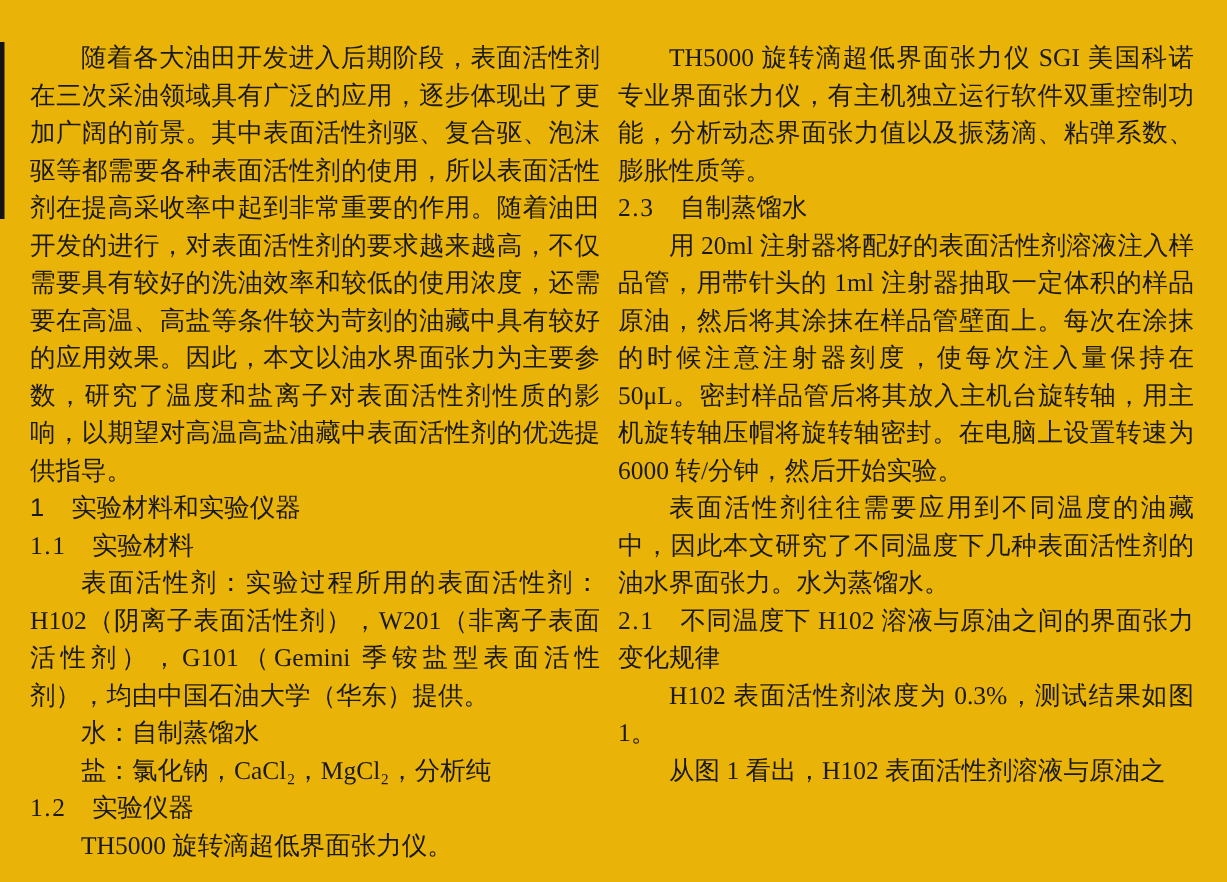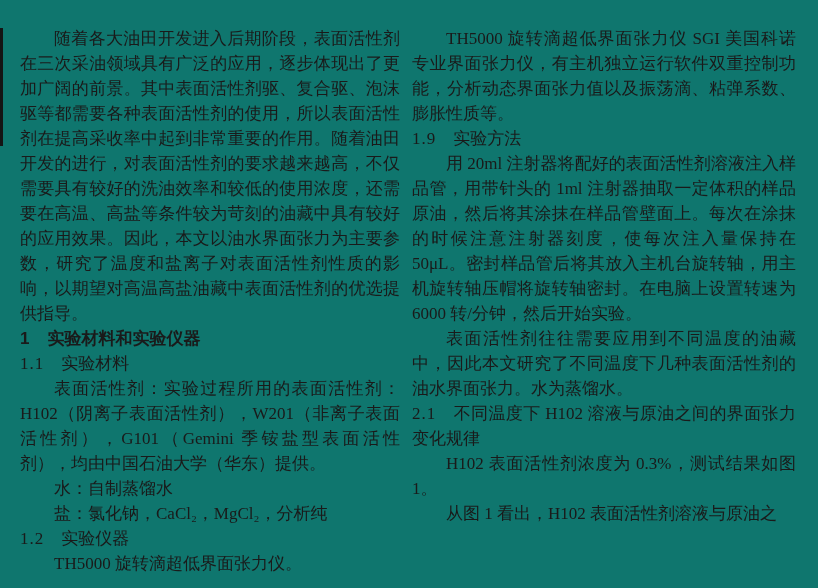--- a/index.html
+++ b/index.html
@@ -4,36 +4,36 @@
 <style>
   html,body{margin:0;padding:0}
   body{
     width:818px;height:588px;
     background:#ffffff;
     font-family:"Liberation Serif","DejaVu Serif",serif;
     color:#1a1a1a;
     position:relative;
     overflow:hidden;
   }
-  .page{position:absolute;inset:0;background:#0f766e}
+  .page{position:absolute;inset:0;background:#eab308}
   .scan-artifact{
     position:absolute;left:0;top:28px;width:3px;height:118px;
     background:#141414;
   }
   .column{
     position:absolute;top:26px;
     font-size:17px;line-height:25px;
     text-align:justify;
     text-justify:inter-ideograph;
   }
   .col-left{left:20px;width:380px}
   .col-right{left:412px;width:384px}
   .para{margin:0;text-indent:2em}
   .h1{
-    margin:0;font-weight:bold;
+    margin:0;font-weight:normal;
     font-family:"Liberation Sans","DejaVu Sans",sans-serif;
     text-indent:0;
   }
   .h2{margin:0;font-weight:normal;text-indent:0}
   .heading-num{margin-right:1em;letter-spacing:1px}
 </style>
 </head>
 <body>
 
 <div class="page">
@@ -43,20 +43,20 @@
       <div class="h1"><span class="heading-num">1</span><span>实验材料和实验仪器</span></div>
       <div class="h2"><span class="heading-num">1.1</span><span>实验材料</span></div>
       <div class="para">表面活性剂：实验过程所用的表面活性剂：H102（阴离子表面活性剂），W201（非离子表面活性剂），G101（Gemini 季铵盐型表面活性剂），均由中国石油大学（华东）提供。</div>
       <div class="para">水：自制蒸馏水</div>
       <div class="para">盐：氯化钠，CaCl₂，MgCl₂，分析纯</div>
       <div class="h2"><span class="heading-num">1.2</span><span>实验仪器</span></div>
       <div class="para">TH5000 旋转滴超低界面张力仪。</div>
     </div>
   <div class="column col-right">
       <div class="para">TH5000 旋转滴超低界面张力仪 SGI 美国科诺专业界面张力仪，有主机独立运行软件双重控制功能，分析动态界面张力值以及振荡滴、粘弹系数、膨胀性质等。</div>
-      <div class="h2"><span class="heading-num">1.9</span><span>实验方法</span></div>
+      <div class="h2"><span class="heading-num">2.3</span><span>自制蒸馏水</span></div>
       <div class="para">用 20ml 注射器将配好的表面活性剂溶液注入样品管，用带针头的 1ml 注射器抽取一定体积的样品原油，然后将其涂抹在样品管壁面上。每次在涂抹的时候注意注射器刻度，使每次注入量保持在 50μL。密封样品管后将其放入主机台旋转轴，用主机旋转轴压帽将旋转轴密封。在电脑上设置转速为 6000 转/分钟，然后开始实验。</div>
       <div class="para">表面活性剂往往需要应用到不同温度的油藏中，因此本文研究了不同温度下几种表面活性剂的油水界面张力。水为蒸馏水。</div>
       <div class="h2"><span class="heading-num">2.1</span><span>不同温度下 H102 溶液与原油之间的界面张力变化规律</span></div>
       <div class="para">H102 表面活性剂浓度为 0.3%，测试结果如图 1。</div>
       <div class="para">从图 1 看出，H102 表面活性剂溶液与原油之</div>
     </div>
 </div>
 
 </body></html>

